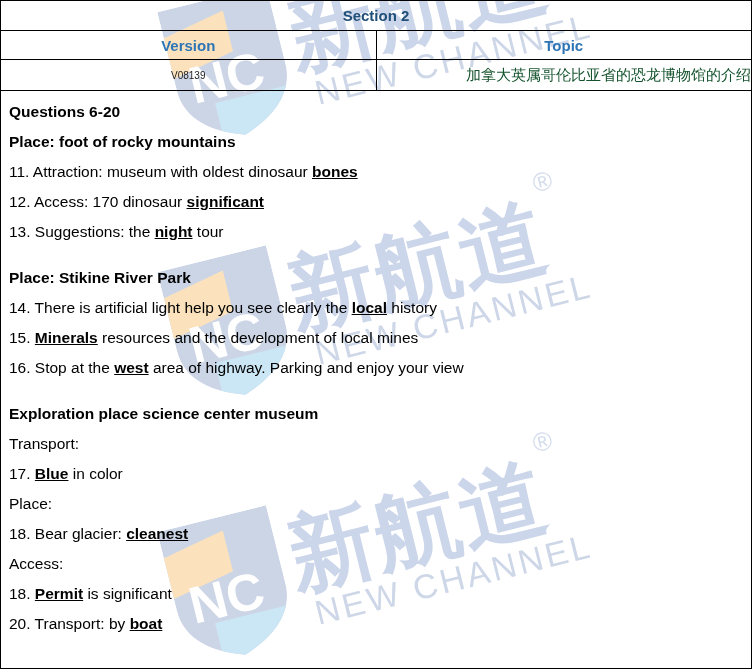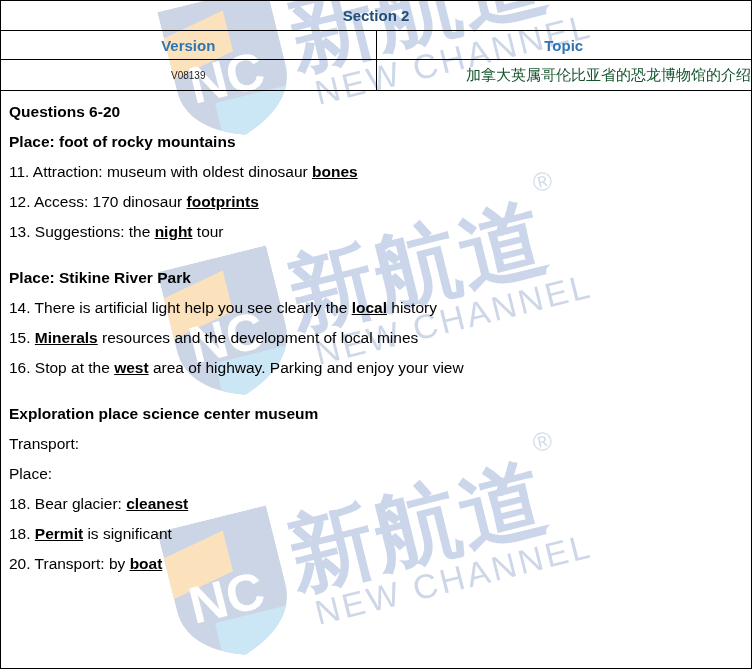--- a/index.html
+++ b/index.html
@@ -215,30 +215,32 @@
         <td class="cell-topic">加拿大英属哥伦比亚省的恐龙博物馆的介绍</td>
       </tr>
     </tbody>
   </table>
 
   <div class="body-box">
     <div class="lines" id="lines-host">
         <div class="line bold"><span>Questions 6-20</span></div>
         <div class="line bold"><span>Place: foot of rocky mountains</span></div>
         <div class="line"><span>11. Attraction: museum with oldest dinosaur </span><span class="ans">bones</span></div>
-        <div class="line"><span>12. Access: 170 dinosaur </span><span class="ans">footprints</span></div>
+        <div class="line"><span>12. Access: 170 dinosaur </span><span class="ans">significant</span></div>
         <div class="line"><span>13. Suggestions: the </span><span class="ans">night</span><span> tour</span></div>
         <div class="line spacer"></div>
         <div class="line bold"><span>Place: Stikine River Park</span></div>
         <div class="line"><span>14. There is artificial light help you see clearly the </span><span class="ans">local</span><span> history</span></div>
         <div class="line"><span>15. </span><span class="ans">Minerals</span><span> resources and the development of local mines</span></div>
         <div class="line"><span>16. Stop at the </span><span class="ans">west</span><span> area of highway. Parking and enjoy your view</span></div>
         <div class="line spacer"></div>
         <div class="line bold"><span>Exploration place science center museum</span></div>
         <div class="line"><span>Transport:</span></div>
+        <div class="line"><span>17. </span><span class="ans">Blue</span><span> in color</span></div>
         <div class="line"><span>Place:</span></div>
         <div class="line"><span>18. Bear glacier: </span><span class="ans">cleanest</span></div>
+        <div class="line"><span>Access:</span></div>
         <div class="line"><span>18. </span><span class="ans">Permit</span><span> is significant</span></div>
         <div class="line"><span>20. Transport: by </span><span class="ans">boat</span></div>
       </div>
   </div>
 
 </div>
 
 </body></html>

